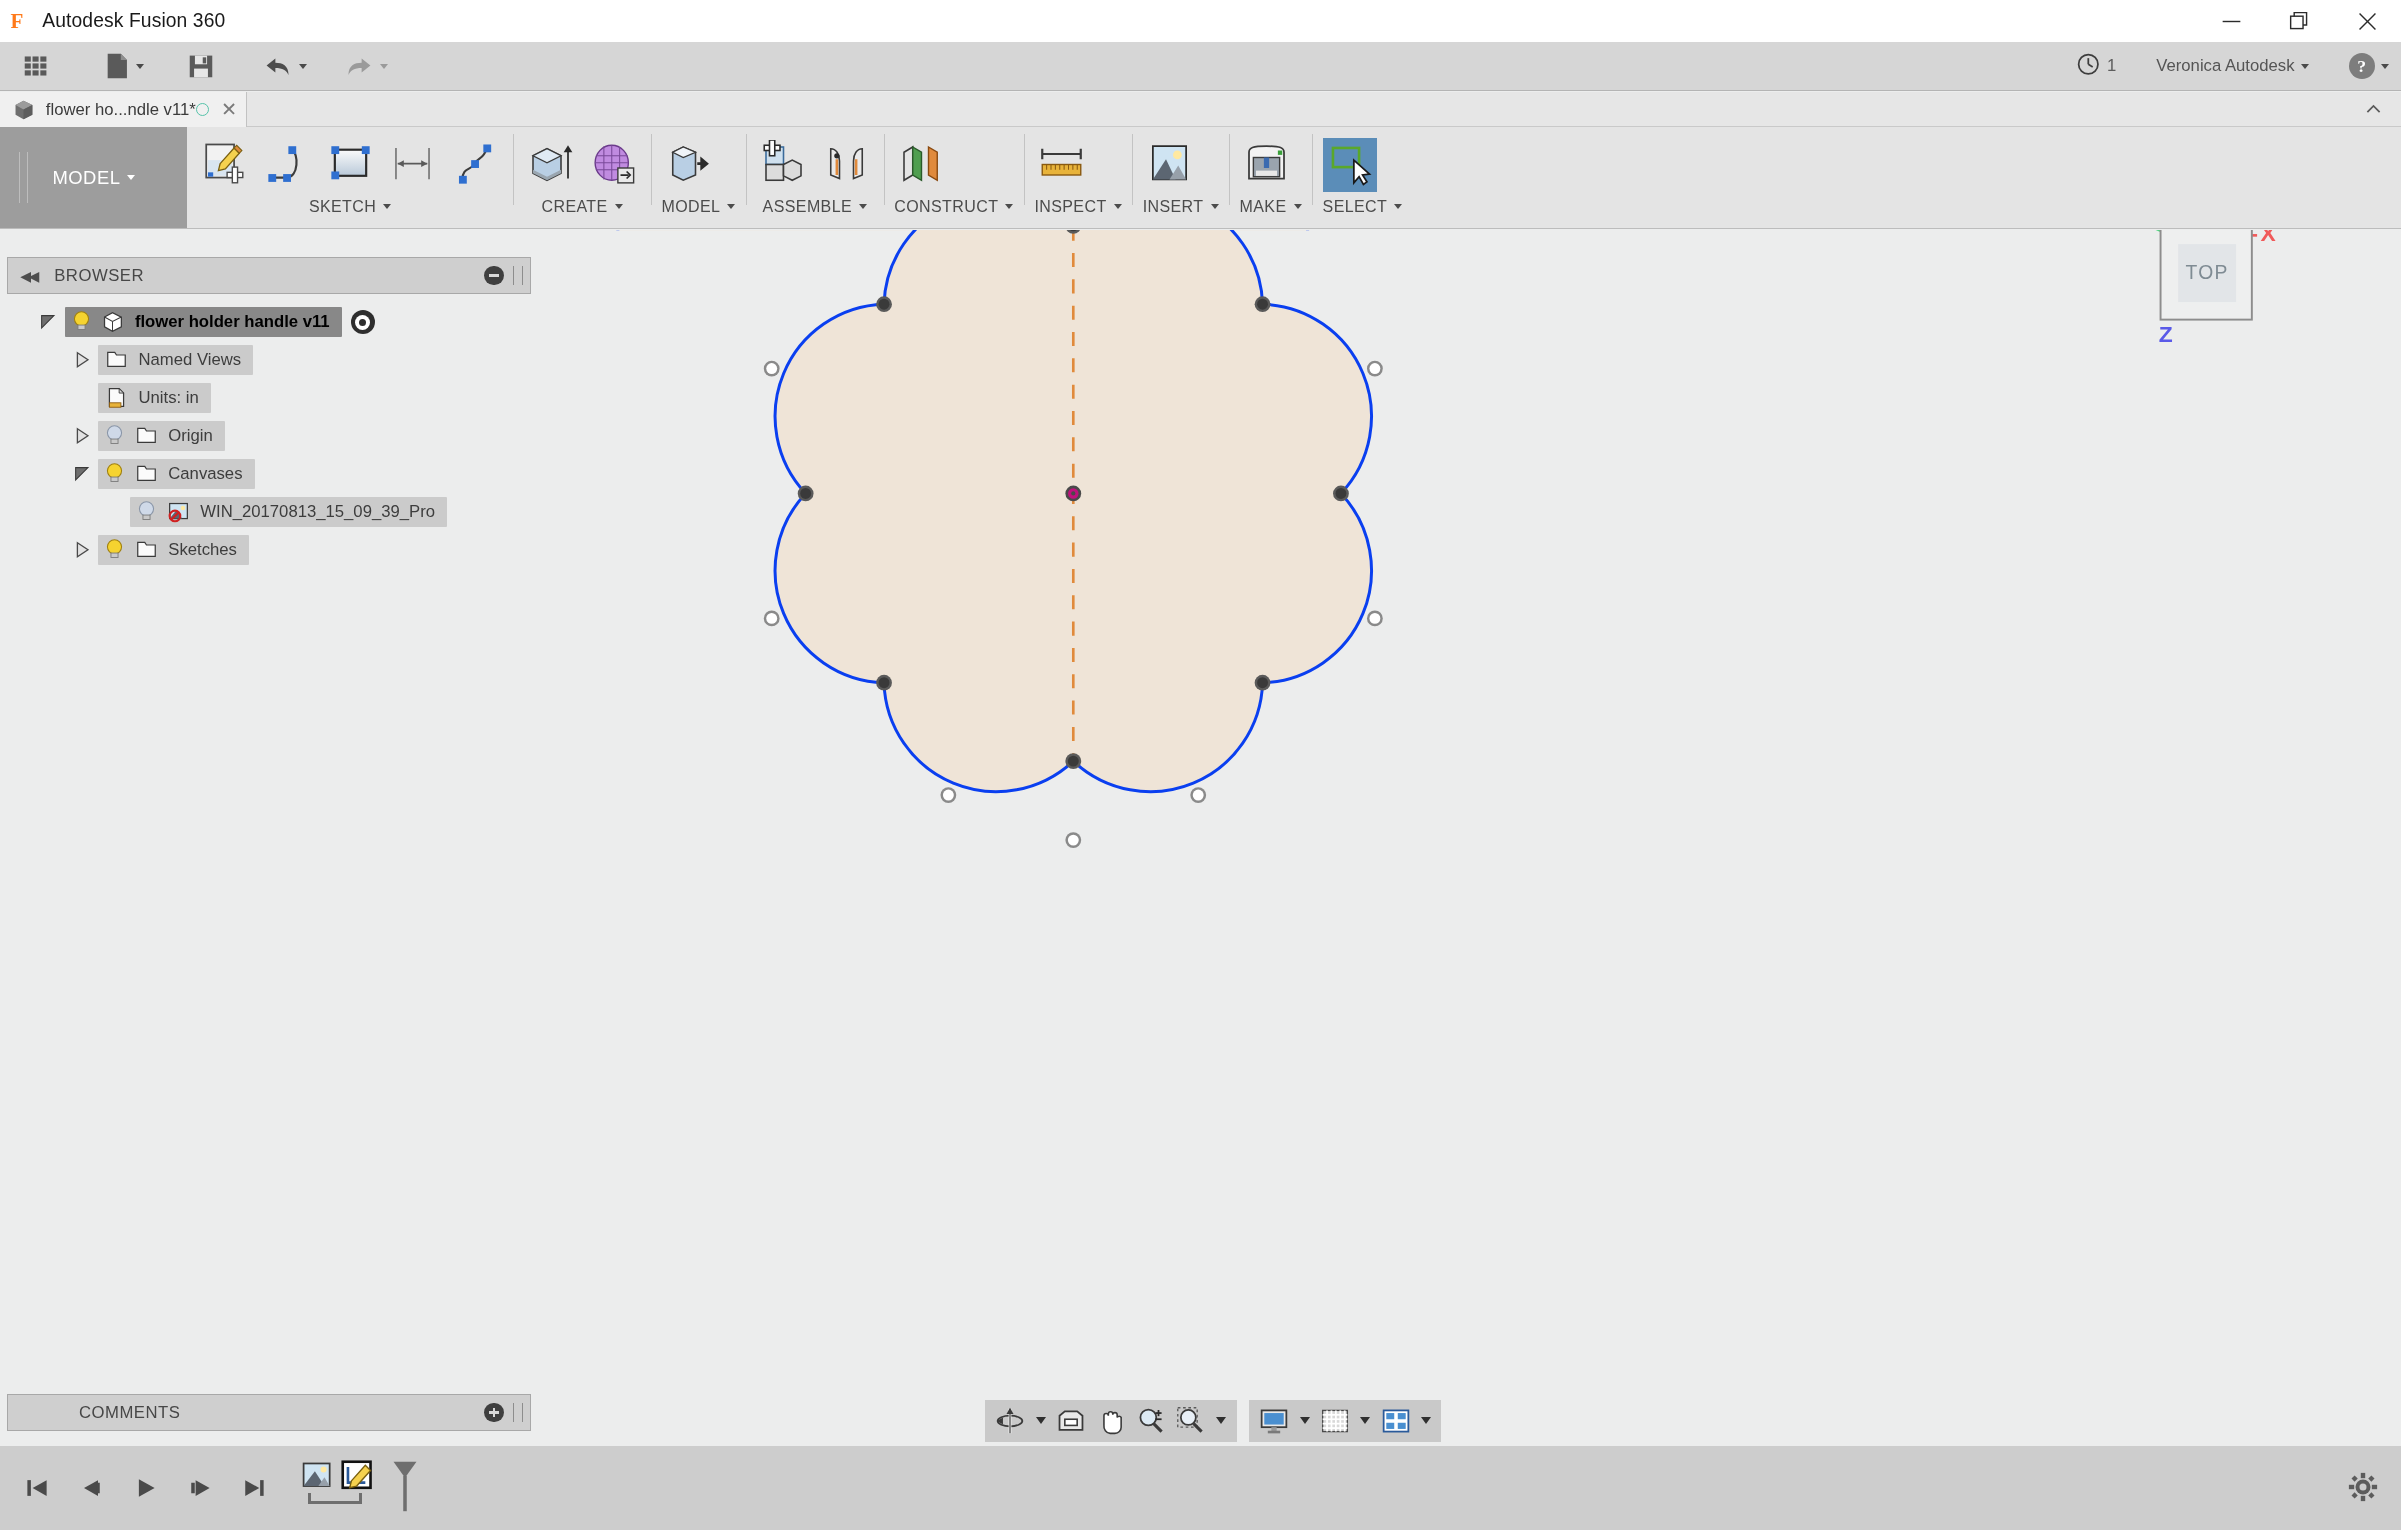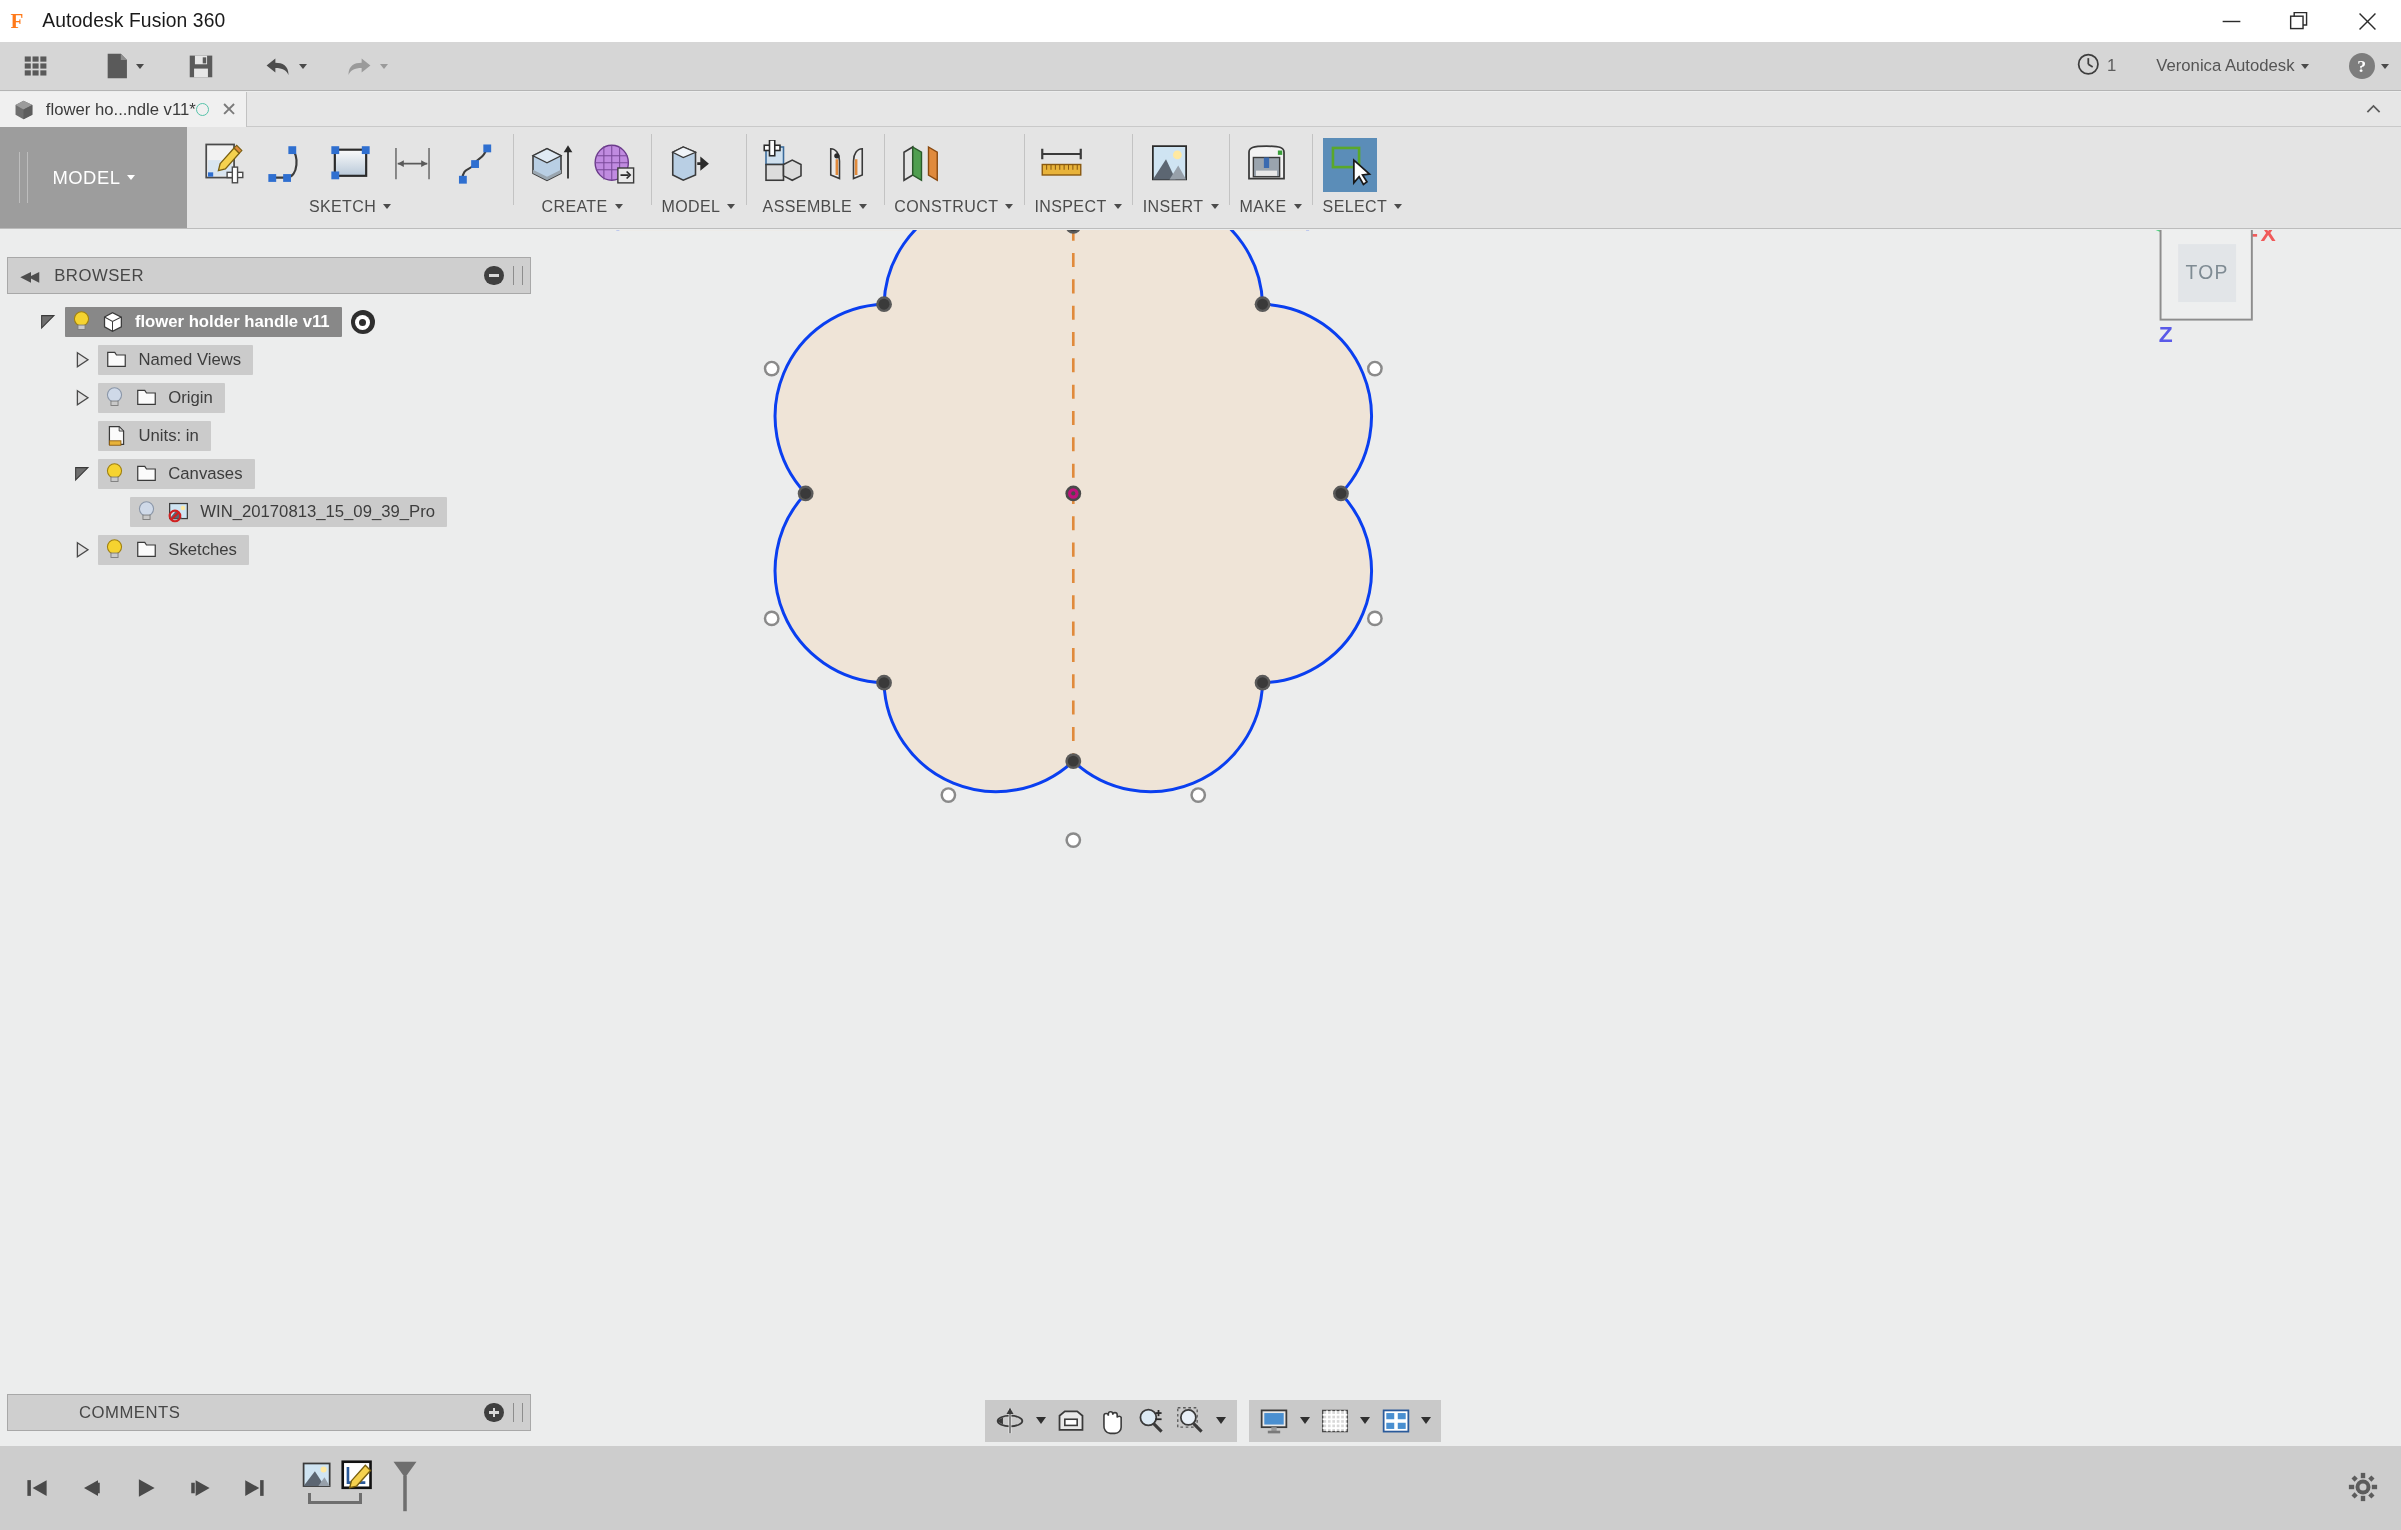--- a/index.html
+++ b/index.html
@@ -115,21 +115,21 @@
            border-left:1.8px solid #8d8d8d;border-right:1.8px solid #8d8d8d;}
 
   .tree { position:absolute; left:7px; top:303px; width:524px; }
   .tnode { display:flex; align-items:center; height:38px; }
   .tw { width:33px; display:flex; align-items:center; justify-content:center; flex:0 0 auto;}
   .tchip {
     display:flex; align-items:center; height:30px; background:#cbcbcb; padding:0 12.3px 0 5.3px;
     border-radius:0.9px;
   }
   .tchip.selected { background:#888888; }
-  .tchip.selected .tlabel { color:#ffffff; font-weight:bold; }
+  .tchip.selected .tlabel { color:#000000; font-weight:bold; }
   .tlabel { font-size:16.7px; color:#3d3d3d; margin-left:8.8px; white-space:nowrap; }
   .ico { width:24.6px;height:24.6px;flex:0 0 auto;display:block;}
   .radio-out {
     width:24px;height:24px;border-radius:50%;background:#2e2e2e;margin-left:8.8px;
     display:flex;align-items:center;justify-content:center;
   }
   .radio-in { width:15px;height:15px;border-radius:50%;background:#fff;display:flex;align-items:center;justify-content:center;}
   .radio-in i{width:7px;height:7px;border-radius:50%;background:#2e2e2e;display:block;}
 
   
@@ -580,52 +580,52 @@
         <span class="ico" style="margin-left:1.8px">
           <svg width="23" height="21" viewBox="0 0 26 24">
               <path d="M3 5 h8 l2 3 h10 v13 h-20 z" fill="#fbfbfb" stroke="#3a3a3a" stroke-width="1.4"></path>
             </svg>
         </span>
         <span class="tlabel">Named Views</span>
       </span>
     </div>
 
     <div class="tnode" style="padding-left:58px">
-      <span class="tw">
-        <svg width="17.6" height="17.6" viewBox="0 0 20 20">
-            <polygon points="5,2 17,10 5,18" fill="#e2e2e2" stroke="#4a4a4a" stroke-width="1.5"></polygon>
-          </svg>
-      </span>
-      <span class="tchip">
-        <span class="ico">
-          <svg width="23" height="23" viewBox="0 0 26 26">
-              <circle cx="13" cy="10" r="8" fill="#cfd9e8" stroke="#8a96a8" stroke-width="1.2"></circle>
-              <rect x="9" y="17" width="8" height="5" fill="#c9c9c9" stroke="#7a7a7a" stroke-width="1"></rect>
-            </svg>
-        </span>
-        <span class="ico" style="margin-left:7px">
-          <svg width="23" height="21" viewBox="0 0 26 24">
-              <path d="M3 5 h8 l2 3 h10 v13 h-20 z" fill="#fbfbfb" stroke="#3a3a3a" stroke-width="1.4"></path>
-            </svg>
-        </span>
-        <span class="tlabel">Origin</span>
-      </span>
-    </div>
-
-    <div class="tnode" style="padding-left:58px">
       <span class="tw"></span>
       <span class="tchip">
         <span class="ico" style="margin-left:1.8px">
           <svg width="23" height="23" viewBox="0 0 26 26">
             <path d="M5 3 h11 l5 5 v15 h-16 z" fill="#fbfbfb" stroke="#3a3a3a" stroke-width="1.4"></path>
             <path d="M16 3 l5 5 h-5 z" fill="#dcdcdc" stroke="#3a3a3a" stroke-width="1"></path>
             <rect x="5" y="19" width="13" height="5" fill="#e8b33a" stroke="#8a5a10" stroke-width="1"></rect>
           </svg>
         </span>
         <span class="tlabel">Units: in</span>
+      </span>
+    </div>
+
+    <div class="tnode" style="padding-left:58px">
+      <span class="tw">
+        <svg width="17.6" height="17.6" viewBox="0 0 20 20">
+            <polygon points="5,2 17,10 5,18" fill="#e2e2e2" stroke="#4a4a4a" stroke-width="1.5"></polygon>
+          </svg>
+      </span>
+      <span class="tchip">
+        <span class="ico">
+          <svg width="23" height="23" viewBox="0 0 26 26">
+              <circle cx="13" cy="10" r="8" fill="#cfd9e8" stroke="#8a96a8" stroke-width="1.2"></circle>
+              <rect x="9" y="17" width="8" height="5" fill="#c9c9c9" stroke="#7a7a7a" stroke-width="1"></rect>
+            </svg>
+        </span>
+        <span class="ico" style="margin-left:7px">
+          <svg width="23" height="21" viewBox="0 0 26 24">
+              <path d="M3 5 h8 l2 3 h10 v13 h-20 z" fill="#fbfbfb" stroke="#3a3a3a" stroke-width="1.4"></path>
+            </svg>
+        </span>
+        <span class="tlabel">Origin</span>
       </span>
     </div>
 
     <div class="tnode" style="padding-left:58px">
       <span class="tw">
         <svg width="17.6" height="17.6" viewBox="0 0 20 20">
             <polygon points="3,3 17,3 3,17" fill="#6e6e6e" stroke="#3a3a3a" stroke-width="1.2"></polygon>
           </svg>
       </span>
       <span class="tchip">

